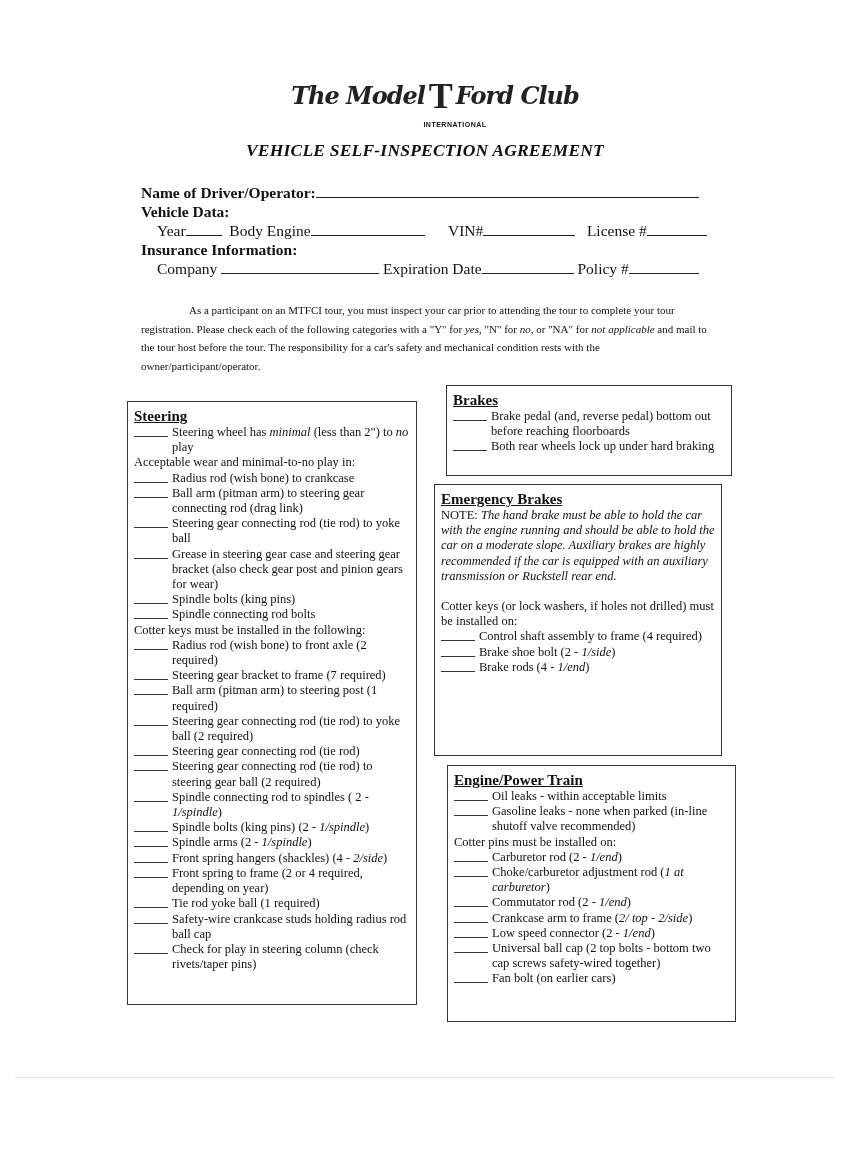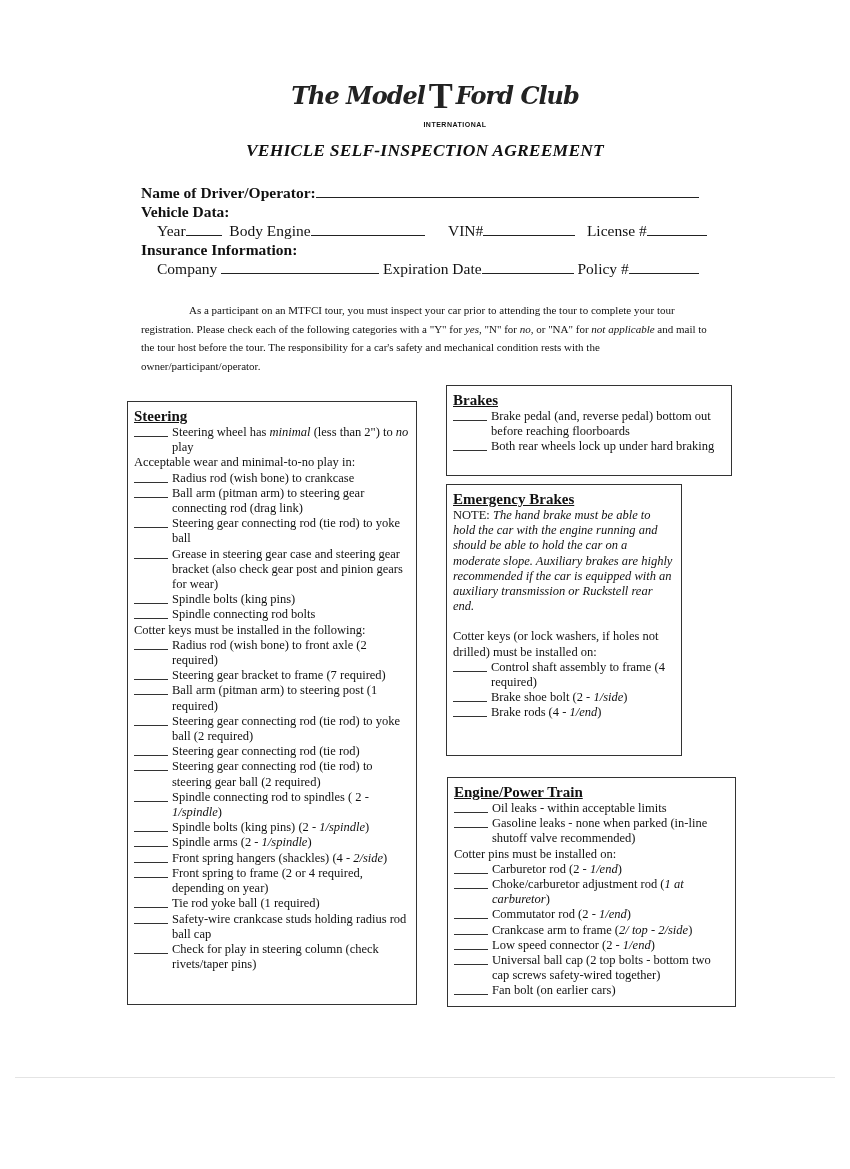--- a/index.html
+++ b/index.html
@@ -109,31 +109,31 @@
   <div class="item"><span class="line"></span><span>Safety-wire crankcase studs holding radius rod ball cap</span></div>
   <div class="item"><span class="line"></span><span>Check for play in steering column (check rivets/taper pins)</span></div>
 </div>
 
 <div class="box" style="left:446px; top:385px; width:286px; height:91px;">
   <h3>Brakes</h3>
   <div class="item"><span class="line"></span><span>Brake pedal (and, reverse pedal) bottom out before reaching floorboards</span></div>
   <div class="item"><span class="line"></span><span>Both rear wheels lock up under hard braking</span></div>
 </div>
 
-<div class="box" style="left:446px; top:484px; width:236px; height:272px;">
+<div class="box" style="left:434px; top:484px; width:288px; height:272px;">
   <h3>Emergency Brakes</h3>
   <div class="note"><span>NOTE:  </span><i>The hand brake must be able to hold the car with the engine running and should be able to hold the car on a moderate slope.  Auxiliary brakes are highly recommended if the car is equipped with an auxiliary transmission or Ruckstell rear end.</i></div>
   <div class="gap"></div>
   <div class="plain">Cotter keys (or lock washers, if holes not drilled) must be installed on:</div>
   <div class="item"><span class="line"></span><span>Control shaft assembly to frame (4 required)</span></div>
   <div class="item"><span class="line"></span><span>Brake shoe bolt (2 - </span><i>1/side</i><span>)</span></div>
   <div class="item"><span class="line"></span><span>Brake rods (4 - </span><i>1/end</i><span>)</span></div>
 </div>
 
-<div class="box" style="left:447px; top:765px; width:289px; height:230px;margin-top:12px;">
+<div class="box" style="left:447px; top:765px; width:289px; height:257px;">
   <h3>Engine/Power Train</h3>
   <div class="item"><span class="line"></span><span>Oil leaks - within acceptable limits</span></div>
   <div class="item"><span class="line"></span><span>Gasoline leaks - none when parked (in-line shutoff valve recommended)</span></div>
   <div class="plain">Cotter pins must be installed on:</div>
   <div class="item"><span class="line"></span><span>Carburetor rod (2 - </span><i>1/end</i><span>)</span></div>
   <div class="item"><span class="line"></span><span>Choke/carburetor adjustment rod (</span><i>1 at carburetor</i><span>)</span></div>
   <div class="item"><span class="line"></span><span>Commutator rod (2 - </span><i>1/end</i><span>)</span></div>
   <div class="item"><span class="line"></span><span>Crankcase arm to frame (</span><i>2/ top - 2/side</i><span>)</span></div>
   <div class="item"><span class="line"></span><span>Low speed connector (2 - </span><i>1/end</i><span>)</span></div>
   <div class="item"><span class="line"></span><span>Universal ball cap (2 top bolts - bottom two cap screws safety-wired together)</span></div>

